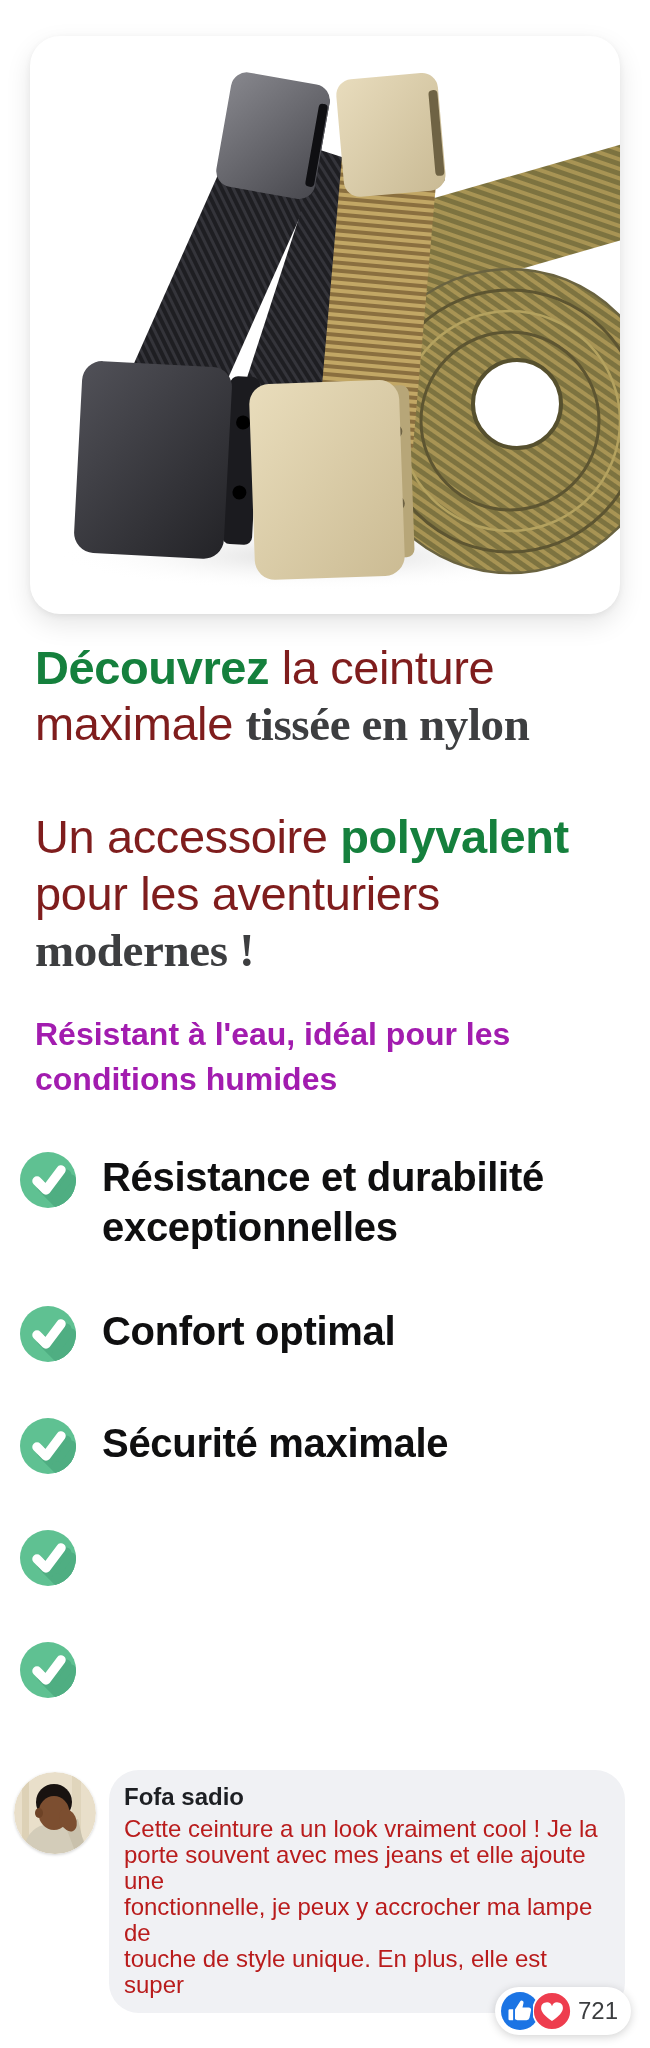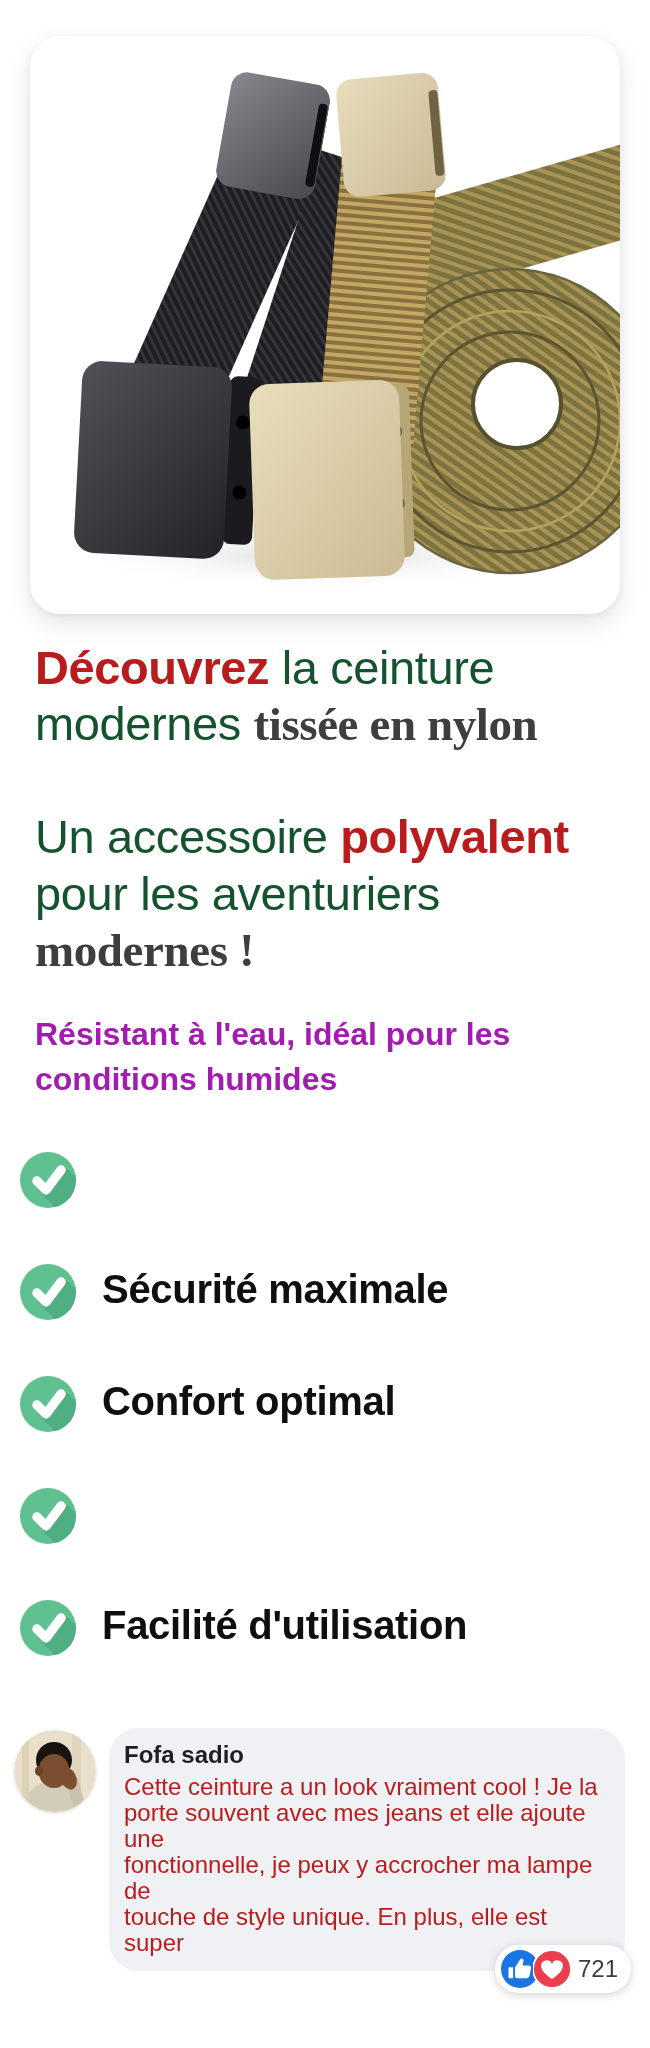--- a/index.html
+++ b/index.html
@@ -22,22 +22,22 @@
   .product-card svg{display:block;width:100%;height:100%;}
   
   .headline{
     margin:26px 0 0 35px;
     width:586px;
     font-size:47px;
     line-height:1.2;
     font-weight:400;
     letter-spacing:-0.4px;
   }
-  .seg-gray{color:#14532d;}
-  .seg-green{color:#b91c1c;font-weight:700;}
+  .seg-gray{color:#7f1d1d;}
+  .seg-green{color:#15803d;font-weight:700;}
   .seg-dark{color:#3d3e40;font-weight:700;font-family:Liberation Serif, serif;}
   
   .subheadline{
     margin:34px 0 0 35px;
     width:540px;
     font-size:32px;
     line-height:1.4;
     font-weight:700;
     color:#a21caf;
   }
@@ -228,57 +228,57 @@
         <rect x="352" y="352" width="30" height="172" rx="8" fill="#b7a678"></rect>
         <circle cx="367" cy="398" r="7" fill="#6f6344"></circle>
         <circle cx="367" cy="470" r="7" fill="#6f6344"></circle>
         <rect x="222" y="346" width="150" height="196" rx="20" fill="url(#gBeigeB)"></rect>
       </g>
     </svg>
   </div>
 
   <h1 class="headline">
     <span class="seg-green">Découvrez </span><span class="seg-gray">la ceinture</span><br>
-    <span class="seg-gray">modernes </span><span class="seg-dark">tissée en nylon</span><br>
+    <span class="seg-gray">maximale </span><span class="seg-dark">tissée en nylon</span><br>
     <br>
     <span class="seg-gray">Un accessoire </span><span class="seg-green">polyvalent</span><br>
     <span class="seg-gray">pour les aventuriers</span><br>
     <span class="seg-dark">modernes !</span>
   </h1>
 
   <p class="subheadline">Résistant à l'eau, idéal pour les conditions humides</p>
 
   <ul class="features">
     <li class="feature">
       <svg class="check">
           <use href="#check-badge"></use>
         </svg>
+      <span class="feature-label">Résistance et durabilité exceptionnelles</span>
+    </li>
+    <li class="feature">
+      <svg class="check">
+          <use href="#check-badge"></use>
+        </svg>
+      <span class="feature-label">Confort optimal</span>
     </li>
     <li class="feature">
       <svg class="check">
           <use href="#check-badge"></use>
         </svg>
       <span class="feature-label">Sécurité maximale</span>
     </li>
     <li class="feature">
       <svg class="check">
           <use href="#check-badge"></use>
         </svg>
-      <span class="feature-label">Confort optimal</span>
-    </li>
-    <li class="feature">
-      <svg class="check">
-          <use href="#check-badge"></use>
-        </svg>
-    </li>
-    <li class="feature">
-      <svg class="check">
-          <use href="#check-badge"></use>
-        </svg>
-      <span class="feature-label">Facilité d'utilisation</span>
+    </li>
+    <li class="feature">
+      <svg class="check">
+          <use href="#check-badge"></use>
+        </svg>
     </li>
   </ul>
 
   <div class="comment">
     <div class="avatar">
       <svg viewBox="0 0 82 82">
         <clipPath id="avClip">
             <circle cx="41" cy="41" r="41"></circle>
           </clipPath>
         <g clip-path="url(#avClip)">

